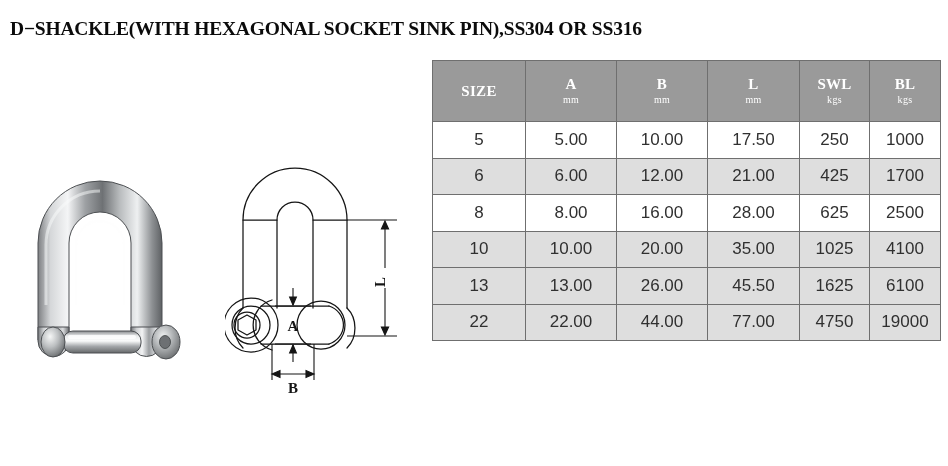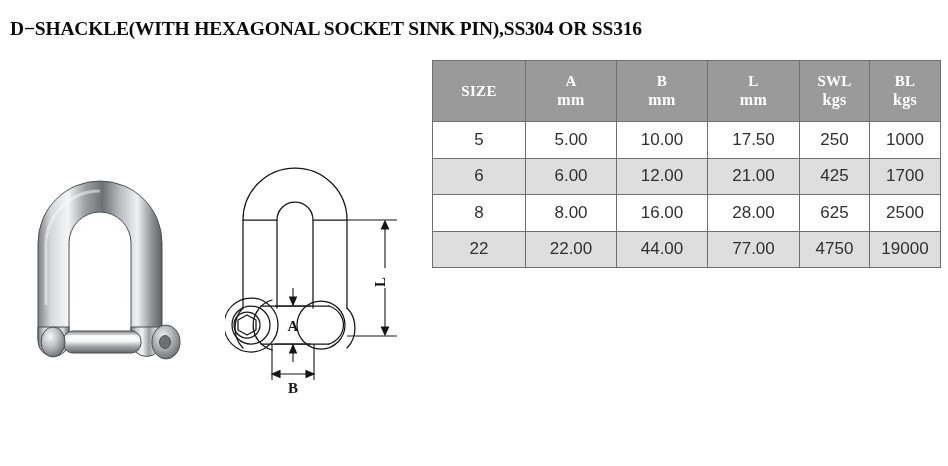--- a/index.html
+++ b/index.html
@@ -72,22 +72,22 @@
     color: #ffffff;
     font-family: "Liberation Serif", serif;
     font-weight: bold;
     font-size: 15px;
     height: 58px;
     line-height: 1.25;
     letter-spacing: 0.3px;
   }
   table#spec-table thead th .unit {
     display: block;
-    font-size: 16px;
-    font-weight: bold;
+    font-size: 10px;
+    font-weight: normal;
   }
   table#spec-table tbody td {
     height: 33.5px;
     font-size: 17px;
     font-family: "Liberation Sans", sans-serif;
     color: #303030;
   }
   table#spec-table tbody tr.shaded td {
     background: #dedede;
   }
@@ -296,20 +296,36 @@
         </tr>
         <tr class="plain">
           <td>8</td>
           <td>8.00</td>
           <td>16.00</td>
           <td>28.00</td>
           <td>625</td>
           <td>2500</td>
         </tr>
         <tr class="shaded">
+          <td>10</td>
+          <td>10.00</td>
+          <td>20.00</td>
+          <td>35.00</td>
+          <td>1025</td>
+          <td>4100</td>
+        </tr>
+        <tr class="shaded">
+          <td>13</td>
+          <td>13.00</td>
+          <td>26.00</td>
+          <td>45.50</td>
+          <td>1625</td>
+          <td>6100</td>
+        </tr>
+        <tr class="shaded">
           <td>22</td>
           <td>22.00</td>
           <td>44.00</td>
           <td>77.00</td>
           <td>4750</td>
           <td>19000</td>
         </tr>
       </tbody>
   </table>
 </div>

